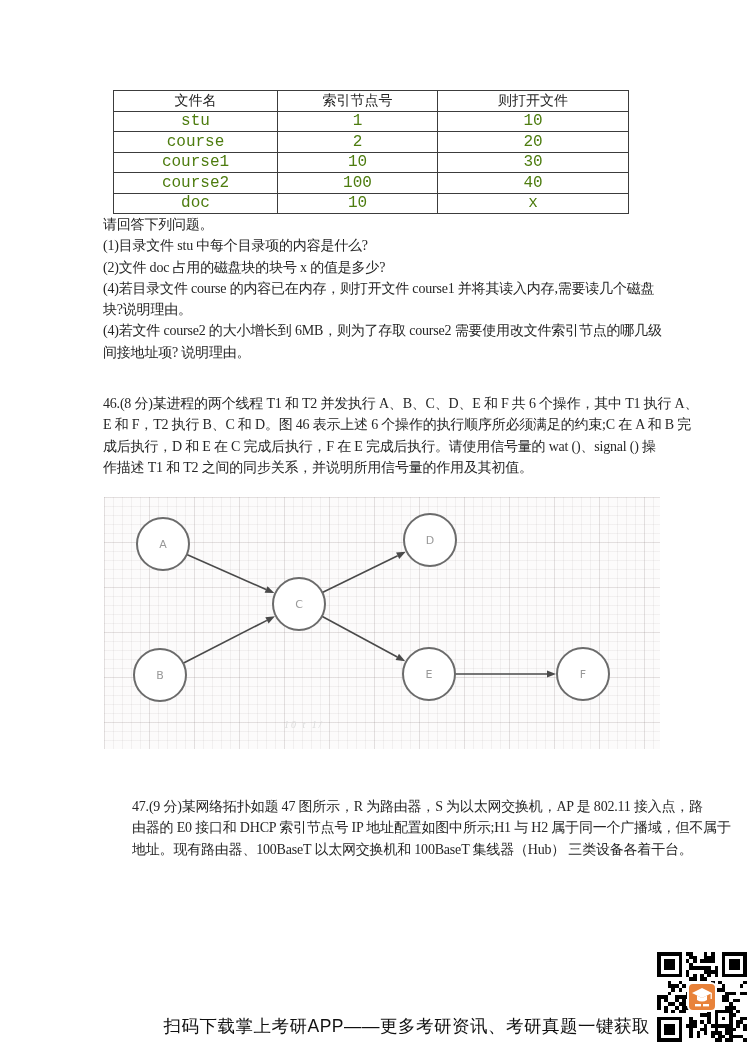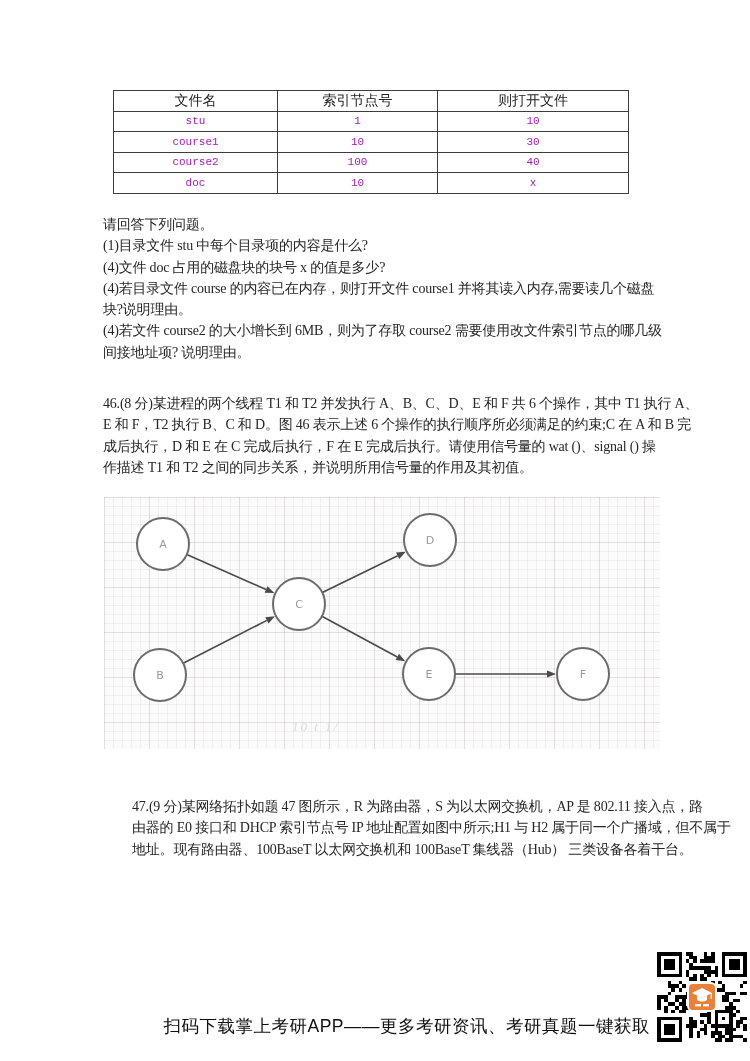--- a/index.html
+++ b/index.html
@@ -6,21 +6,21 @@
   body{background:#ffffff;}
   #page{position:relative;width:750px;height:1061px;background:#ffffff;overflow:hidden;
         font-family:"Liberation Serif",serif;color:#262626;}
 
   
   #file-table{position:absolute;left:113px;top:90px;}
   #file-table table{border-collapse:collapse;table-layout:fixed;}
   #file-table th,#file-table td{border:1px solid #3c3c3c;text-align:center;vertical-align:middle;
         height:19.5px;padding:0;font-weight:normal;}
   #file-table th{font-size:14px;color:#222;}
-  #file-table td{font-family:"Liberation Mono",monospace;font-size:11px;color:#a21caf;}
+  #file-table td{font-family:"Liberation Mono",monospace;font-size:16px;color:#4d7c0f;}
 
   
   .textblock{position:absolute;left:103px;width:560px;font-size:14px;line-height:21.3px;
         color:#262626;letter-spacing:-0.2px;}
   .textblock div{white-space:nowrap;}
   #followup-block{top:214px;}
   #q46-block{top:393px;}
   #q47-block{top:796px;margin-left:29px;}
 
   
@@ -30,22 +30,22 @@
           linear-gradient(to right, rgba(150,140,140,0.10) 1px, transparent 1px),
           linear-gradient(to bottom, rgba(150,140,140,0.10) 1px, transparent 1px),
           linear-gradient(to right, rgba(150,140,140,0.17) 1px, transparent 1px),
           linear-gradient(to bottom, rgba(150,140,140,0.17) 1px, transparent 1px);
         background-size:9px 9px,9px 9px,45px 45px,45px 45px;}
   #diagram svg{position:absolute;left:0;top:0;}
   .node{fill:#ffffff;stroke:#6b6b6b;stroke-width:2;}
   .edge{stroke:#4a4a4a;stroke-width:1.6;}
   .ahead{fill:#4a4a4a;}
   .nlabel{font-family:"DejaVu Sans",sans-serif;font-size:11px;fill:#999999;text-anchor:middle;}
-  #scan-artifact{position:absolute;left:188px;top:222px;color:#dcdcdc;font-style:italic;
-        font-size:13px;letter-spacing:2px;}
+  #scan-artifact{position:absolute;left:180px;top:222px;color:#dcdcdc;font-style:italic;
+        font-size:10px;letter-spacing:2px;}
 
   
   #footer-text{position:absolute;top:1014px;left:0;width:650px;text-align:right;
         font-family:"Liberation Sans",sans-serif;font-weight:400;font-size:17.5px;color:#101010;
         letter-spacing:0.5px;}
   #qr-code{position:absolute;left:657px;top:952px;width:90px;height:90px;}
   #qr-logo{position:absolute;left:30px;top:30px;width:30px;height:30px;box-sizing:border-box;
         background:#e8823a;border:2px solid #ffffff;border-radius:6px;}
   #qr-logo svg{position:absolute;left:1px;top:1px;}
 </style>
@@ -68,20 +68,25 @@
           <th>则打开文件</th>
         </tr>
       </thead>
       <tbody>
           <tr>
             <td>stu</td>
             <td>1</td>
             <td>10</td>
           </tr>
           <tr>
+            <td>course</td>
+            <td>2</td>
+            <td>20</td>
+          </tr>
+          <tr>
             <td>course1</td>
             <td>10</td>
             <td>30</td>
           </tr>
           <tr>
             <td>course2</td>
             <td>100</td>
             <td>40</td>
           </tr>
           <tr>
@@ -89,21 +94,21 @@
             <td>10</td>
             <td>x</td>
           </tr>
         </tbody>
     </table>
   </div>
 
   <div id="followup-block" class="textblock">
       <div>请回答下列问题。</div>
       <div>(1)目录文件 stu 中每个目录项的内容是什么?</div>
-      <div>(4)文件 doc 占用的磁盘块的块号 x 的值是多少?</div>
+      <div>(2)文件 doc 占用的磁盘块的块号 x 的值是多少?</div>
       <div>(4)若目录文件 course 的内容已在内存，则打开文件 course1 并将其读入内存,需要读几个磁盘</div>
       <div>块?说明理由。</div>
       <div>(4)若文件 course2 的大小增长到 6MB，则为了存取 course2 需要使用改文件索引节点的哪几级</div>
       <div>间接地址项? 说明理由。</div>
     </div>
 
   <div id="q46-block" class="textblock">
       <div>46.(8 分)某进程的两个线程 T1 和 T2 并发执行 A、B、C、D、E 和 F 共 6 个操作，其中 T1 执行 A、</div>
       <div>E 和 F，T2 执行 B、C 和 D。图 46 表示上述 6 个操作的执行顺序所必须满足的约束;C 在 A 和 B 完</div>
       <div>成后执行，D 和 E 在 C 完成后执行，F 在 E 完成后执行。请使用信号量的 wat ()、signal () 操</div>

